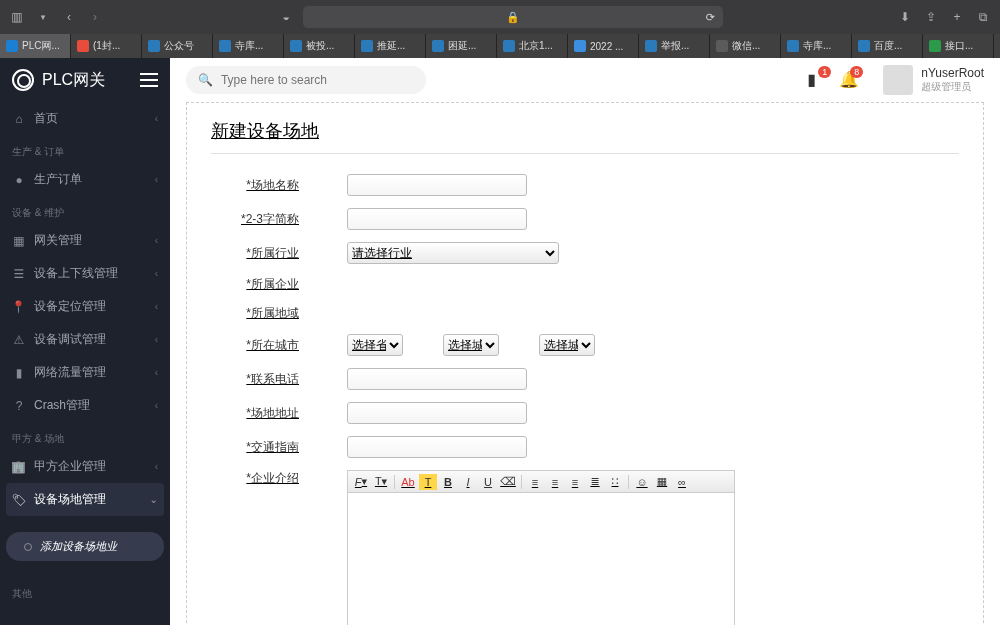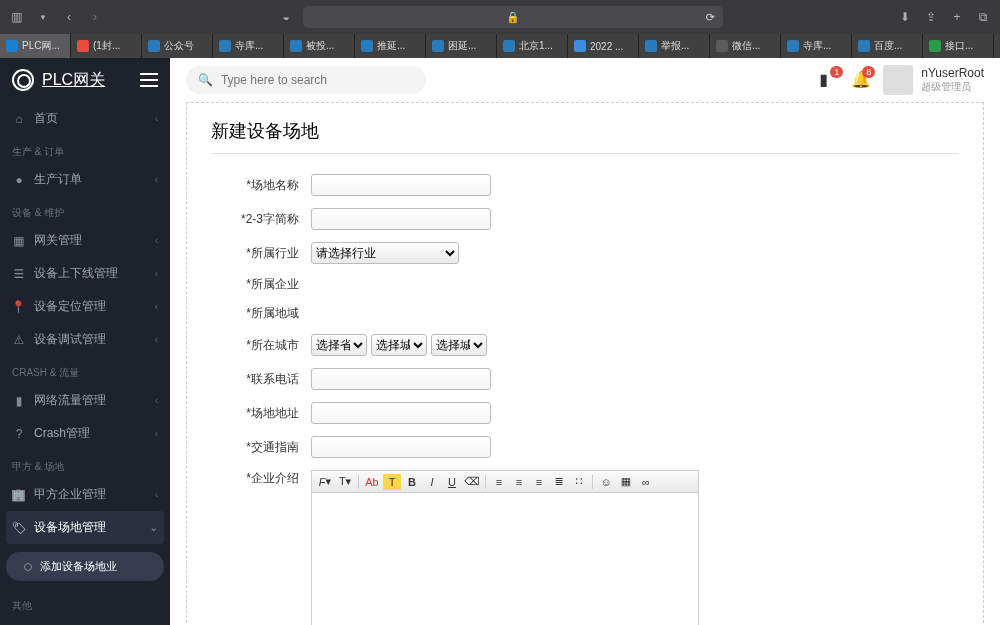--- a/index.html
+++ b/index.html
@@ -11,57 +11,57 @@
 .addr-bar { flex: 0 0 420px; height: 22px; background: #4a4a4c; border-radius: 5px; display: flex; align-items: center; justify-content: center; color: #ddd; font-size: 11px; position: relative; }
 .chrome-icon { width: 18px; height: 18px; display: flex; align-items: center; justify-content: center; opacity: .8; cursor: default; }
 .tabbar { background: #404040; height: 24px; display: flex; align-items: stretch; }
 .btab { width: 71px; display: flex; align-items: center; gap: 4px; padding: 0 6px; color: #ddd; font-size: 10px; border-right: 1px solid #222; overflow: hidden; white-space: nowrap; }
 .btab.active { background: #5a5a5c; }
 .btab .favicon { width: 12px; height: 12px; border-radius: 2px; flex-shrink: 0; }
 
 
 .app { display: flex; height: 567px; }
 .sidebar { width: 170px; background: #1e222d; color: #a0a4af; display: flex; flex-direction: column; position: relative; }
-.sidebar-header { height: 44px; display: flex; align-items: center; padding: 0 12px; gap: 8px; color: #fff; text-decoration: underline; }
+.sidebar-header { height: 44px; display: flex; align-items: center; padding: 0 12px; gap: 8px; color: #fff; }
 .sidebar-header .logo { width: 22px; height: 22px; border: 2px solid #fff; border-radius: 50%; position: relative; }
 .sidebar-header .logo::after { content: ""; position: absolute; width: 10px; height: 10px; border: 2px solid #fff; border-radius: 50%; top: 3px; left: 3px; }
 .sidebar-header .title { font-size: 16px; font-weight: 500; flex: 1; }
 .sidebar-header .burger { width: 18px; height: 14px; display: flex; flex-direction: column; justify-content: space-between; }
 .sidebar-header .burger span { height: 2px; background: #fff; }
 .side-section { font-size: 10px; color: #6b6f7a; padding: 10px 12px 4px; }
 .side-item { display: flex; align-items: center; padding: 8px 12px; gap: 8px; font-size: 12px; cursor: pointer; position: relative; }
 .side-item .si-icon { width: 14px; height: 14px; opacity: .8; display: flex; align-items: center; justify-content: center; }
 .side-item .chev { margin-left: auto; font-size: 10px; opacity: .5; }
 .side-item.active { background: #2b3040; color: #fff; border-radius: 4px; margin: 0 6px; padding-left: 6px; padding-right: 6px; }
 .side-sub { display: flex; align-items: center; padding: 7px 12px 7px 24px; gap: 8px; font-size: 11px; color: #8a8e99; cursor: pointer; }
 .side-sub .dot { width: 8px; height: 8px; border: 1px solid #8a8e99; border-radius: 50%; }
-.side-sub.active { background: #363b4d; color: #fff; border-radius: 14px; margin: 8px 6px; padding-left: 18px; }
+.side-sub.active { background: #363b4d; color: #fff; border-radius: 14px; margin: 16px 6px; padding-left: 18px; font-style: italic; }
 
 
 .main { flex: 1; display: flex; flex-direction: column; background: #fff; }
 .topbar { height: 44px; display: flex; align-items: center; padding: 0 16px; gap: 12px; }
 .search { width: 240px; height: 28px; background: #f3f3f3; border-radius: 14px; display: flex; align-items: center; padding: 0 12px; gap: 8px; color: #aaa; }
 .search input { border: none; background: transparent; outline: none; font-size: 12px; flex: 1; color: #666; }
 .topbar .spacer { flex: 1; }
 .noti { position: relative; width: 20px; height: 20px; }
 .noti .badge { position: absolute; top: -4px; right: -4px; background: #e74c3c; color: #fff; font-size: 9px; border-radius: 8px; padding: 0 4px; line-height: 12px; }
-.userbox { display: flex; align-items: center; gap: 8px; }
+.userbox { display: flex; align-items: center; gap: 8px; margin-left: 12px; }
 .avatar { width: 30px; height: 30px; background: #ddd; border-radius: 3px; }
 .userbox .uname { font-size: 12px; color: #333; }
 .userbox .urole { font-size: 10px; color: #999; }
 
 
-.content { flex: 1; padding: 0 16px 4px; overflow: auto; }
+.content { flex: 1; padding: 0 16px 4px; overflow: auto; text-decoration: underline; }
 .form-card { border: 1px dashed #ccc; padding: 16px 24px; }
 .form-title { font-size: 18px; font-weight: 500; padding-bottom: 10px; border-bottom: 1px solid #e0e0e0; margin-bottom: 20px; }
-.form-row { display: flex; align-items: center; margin-bottom: 12px; }
+.form-row { display: flex; align-items: center; margin-bottom: 12px; gap: 36px; }
 .form-row label { width: 100px; text-align: right; font-size: 12px; color: #333; padding-right: 12px; }
 .form-row input[type=text] { width: 180px; height: 22px; border: 1px solid #bbb; border-radius: 3px; padding: 0 6px; font-size: 12px; background: linear-gradient(#fff,#f5f5f5); }
 .form-row select { height: 22px; border: 1px solid #bbb; border-radius: 3px; font-size: 12px; background: linear-gradient(#fff,#eaeaea); }
-.form-row select.wide { width: 148px; }
+.form-row select.wide { width: 212px; }
 .form-row select.narrow { width: 56px; margin-right: 4px; }
 .form-row.align-top { align-items: flex-start; }
 .editor { width: 388px; border: 1px solid #ccc; }
 .editor-toolbar { height: 22px; background: linear-gradient(#fafafa,#e8e8e8); border-bottom: 1px solid #ccc; display: flex; align-items: center; padding: 0 4px; gap: 2px; }
 .editor-toolbar .eb { width: 18px; height: 16px; display: flex; align-items: center; justify-content: center; font-size: 11px; color: #333; cursor: pointer; }
 .editor-toolbar .sep { width: 1px; height: 14px; background: #ccc; margin: 0 2px; }
 .editor-body { height: 140px; background: #fff; }
 </style>
 </head>
 <body>
@@ -179,21 +179,20 @@
         <div class="side-item">
           <span class="si-icon">📍</span>
           <span>设备定位管理</span>
           <span class="chev">‹</span>
         </div>
         <div class="side-item">
           <span class="si-icon">⚠</span>
           <span>设备调试管理</span>
           <span class="chev">‹</span>
         </div>
-        <div class="side-section">CRASH &amp; 流量</div>
         <div class="side-item">
           <span class="si-icon">▮</span>
           <span>网络流量管理</span>
           <span class="chev">‹</span>
         </div>
         <div class="side-item">
           <span class="si-icon">?</span>
           <span>Crash管理</span>
           <span class="chev">‹</span>
         </div>

